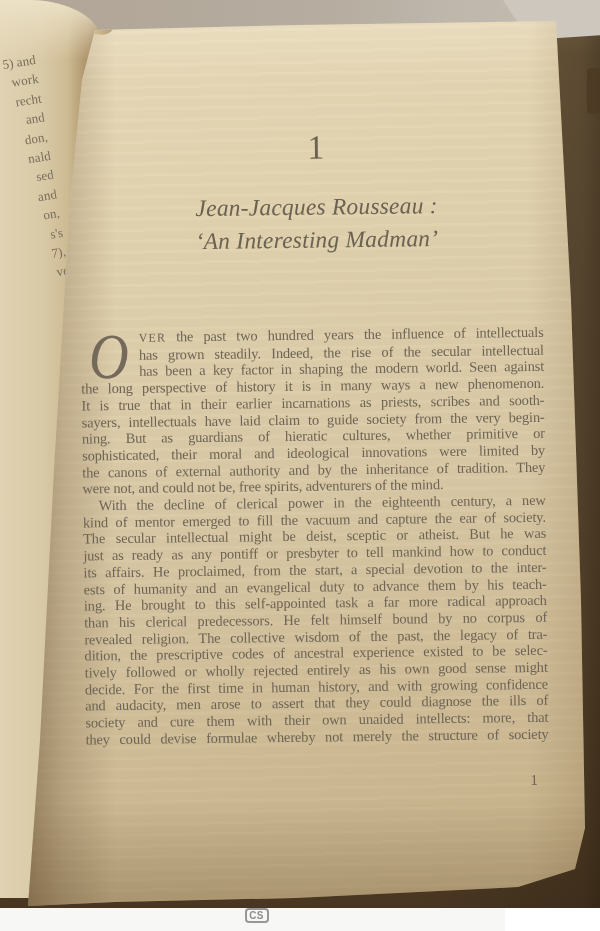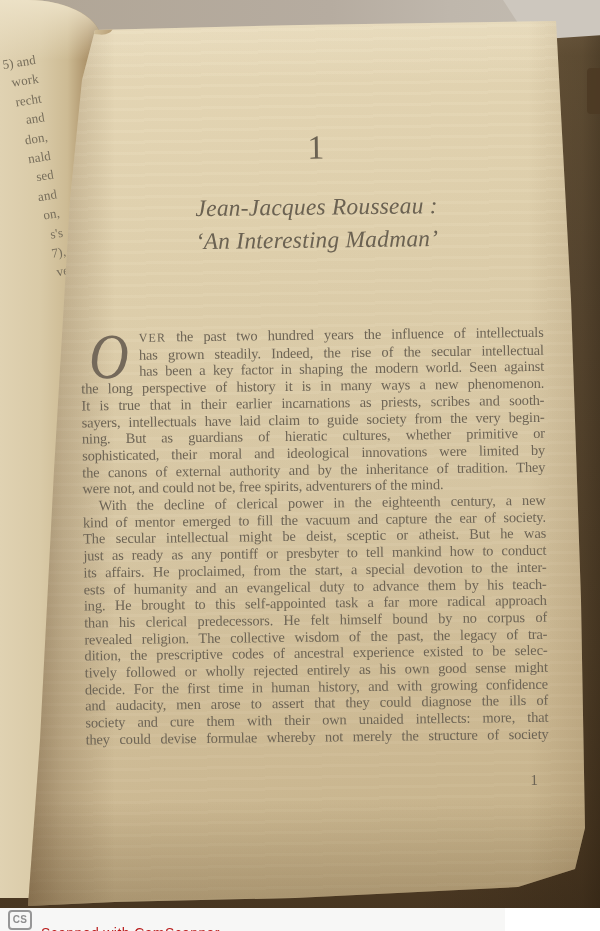--- a/index.html
+++ b/index.html
@@ -109,20 +109,21 @@
   .para1 .lines div:last-of-type { text-align-last:left; }
   .para2 .lines div:first-of-type { text-indent:16px; }
   .smallcaps { font-size:12px; letter-spacing:1.1px; }
   .page-number { position:absolute; top:777px; left:428px; width:40px; text-align:center; font-size:15px; }
 
   
   .watermark-bar {
     position:relative; width:505px; height:23px; background:#f7f7f6;
     display:flex; align-items:center; gap:9px; padding-left:8px; box-sizing:border-box;
     font-family:"Liberation Sans","DejaVu Sans",sans-serif;
+    flex-direction:column;
   }
   .cs-badge {
     display:inline-flex; align-items:center; justify-content:center;
     width:20px; height:16px; border:2px solid #979797; border-radius:4px;
     color:#8f8f8f; font-size:10px; font-weight:bold; letter-spacing:.3px;
   }
   .wm-text { color:#b91c1c; font-size:14px; letter-spacing:.4px;margin-top:27px; }
 </style>
 </head>
 <body>

